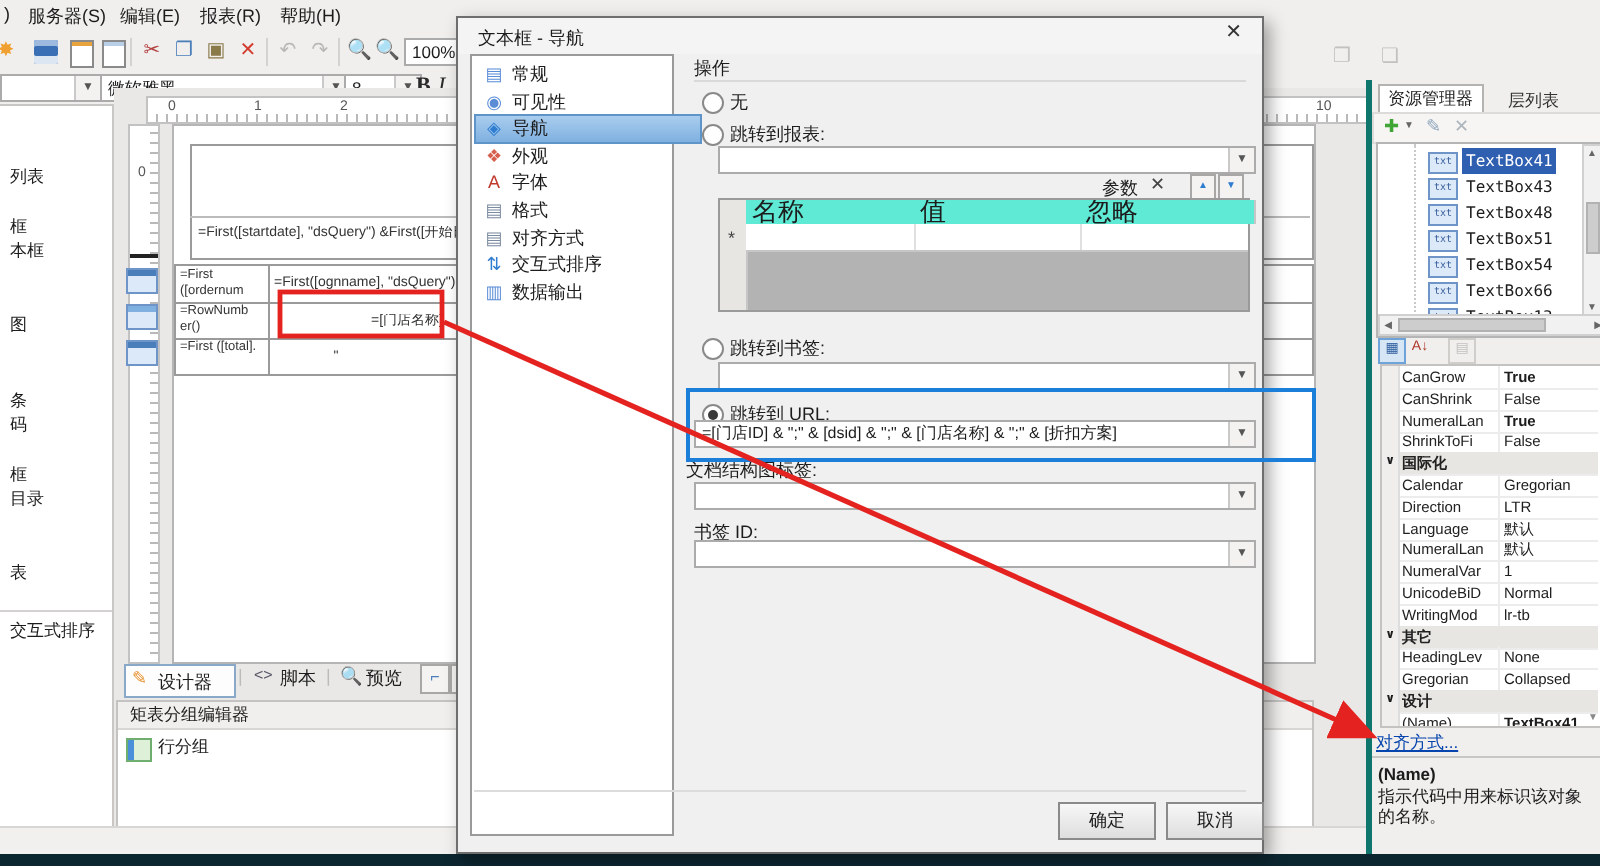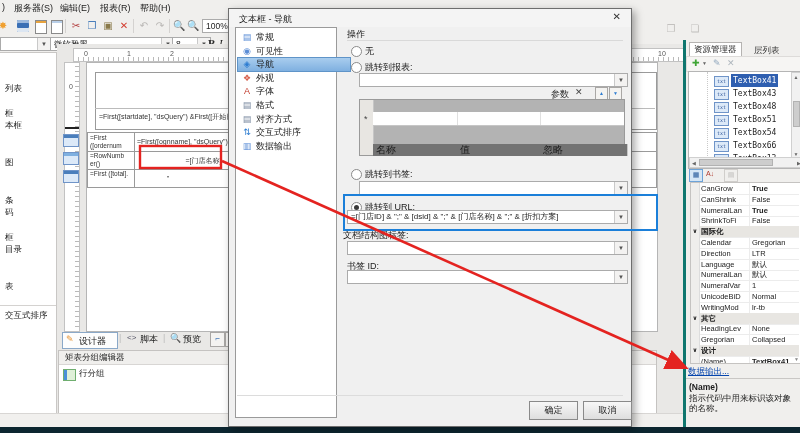--- a/index.html
+++ b/index.html
@@ -39,22 +39,22 @@
   .prow .gut{position:absolute;left:0;top:0;bottom:0;width:8px;background:#efeeec;border-right:1px solid #ddd;}
   .prow .pn{position:absolute;left:10px;width:46px;top:0;white-space:nowrap;overflow:hidden;color:#222;}
   .prow .pv{position:absolute;left:58px;right:8px;top:0;white-space:nowrap;overflow:hidden;border-left:1px solid #ececec;padding-left:2px;}
   .prow.cat{background:#e8e6e2;font-weight:bold;}
   .prow.cat .pn{left:10px;width:90px;border:none;font-family:Liberation Serif, serif;}
   .prow .bold{font-weight:bold;}
   .scroll{background:#f1f1f1;border:1px solid #d0d0d0;}
   .thumb{position:absolute;background:#cdcdcd;border:1px solid #b2b2b2;}
   .sarr{position:absolute;font-size:5px;color:#666;text-align:center;}
   .tbx{position:absolute;left:5px;height:12px;line-height:12px;font-size:8.5px;white-space:nowrap;}
-  .hdrcell{position:absolute;top:0;height:12px;line-height:12px;font-size:10px;padding-left:3px;
-           border-right:1px solid #c6c6c6;background:#737373;overflow:hidden;margin-top:44px;}
+  .hdrcell{position:absolute;top:0;height:12px;line-height:12px;font-size:13px;padding-left:3px;
+           border-right:1px solid #c6c6c6;background:#5eead4;overflow:hidden;}
 </style>
 </head>
 <body>
 
 <div id="app">
 
   <div class="abs" id="menu-bar" style="left:0;top:0;width:228px;height:15px;">
       <div class="abs" style="left: 2px; top: 2px; white-space: nowrap;">)</div>
       <div class="abs" style="left: 14px; top: 2px; white-space: nowrap; text-align: right;">服务器(S)</div>
       <div class="abs" style="left: 60px; top: 2px; white-space: nowrap;">编辑(E)</div>
@@ -334,21 +334,21 @@
             <span class="pn">设计</span>
           </div>
           <div class="prow" style="top: 172.8px;">
             <span class="gut"></span>
             <span class="pn">(Name)</span>
             <span class="pv bold">TextBox41</span>
           </div>
         </div>
       <div class="sarr" style="right:1px;bottom:1px;width:7px;color:#888;">▼</div>
     </div>
-    <a class="abs" style="left:2px;top:326px;font-size:8.5px;color:#0645ad;text-decoration:underline;cursor:pointer;">数据输出...</a>
+    <a class="abs" style="left:2px;top:326px;font-size:8.5px;color:#0645ad;text-decoration:underline;cursor:pointer;">对齐方式...</a>
 
     <div class="abs" style="left:0;top:338px;width:117px;height:42px;border-top:1px solid #c9c7c5;background:#f0efed;">
       <div class="abs" style="left:3px;top:3px;font-weight:bold;font-size:8.5px;">(Name)</div>
       <div class="abs" style="left:3px;top:14px;width:110px;font-size:8.5px;line-height:10px;">指示代码中用来标识该对象的名称。</div>
     </div>
   </div>
 
   <div class="abs" style="left:228px;top:8px;width:402px;height:417px;background:#f0f0f0;border:1px solid #6e6e6e;box-shadow:3px 3px 8px rgba(0,0,0,.35);z-index:30;">
     <div class="abs" style="left:0;top:0;width:402px;height:18px;background:#f4f4f4;">
       <span class="abs" style="left:10px;top:4px;font-size:9px;">文本框 - 导航</span>

